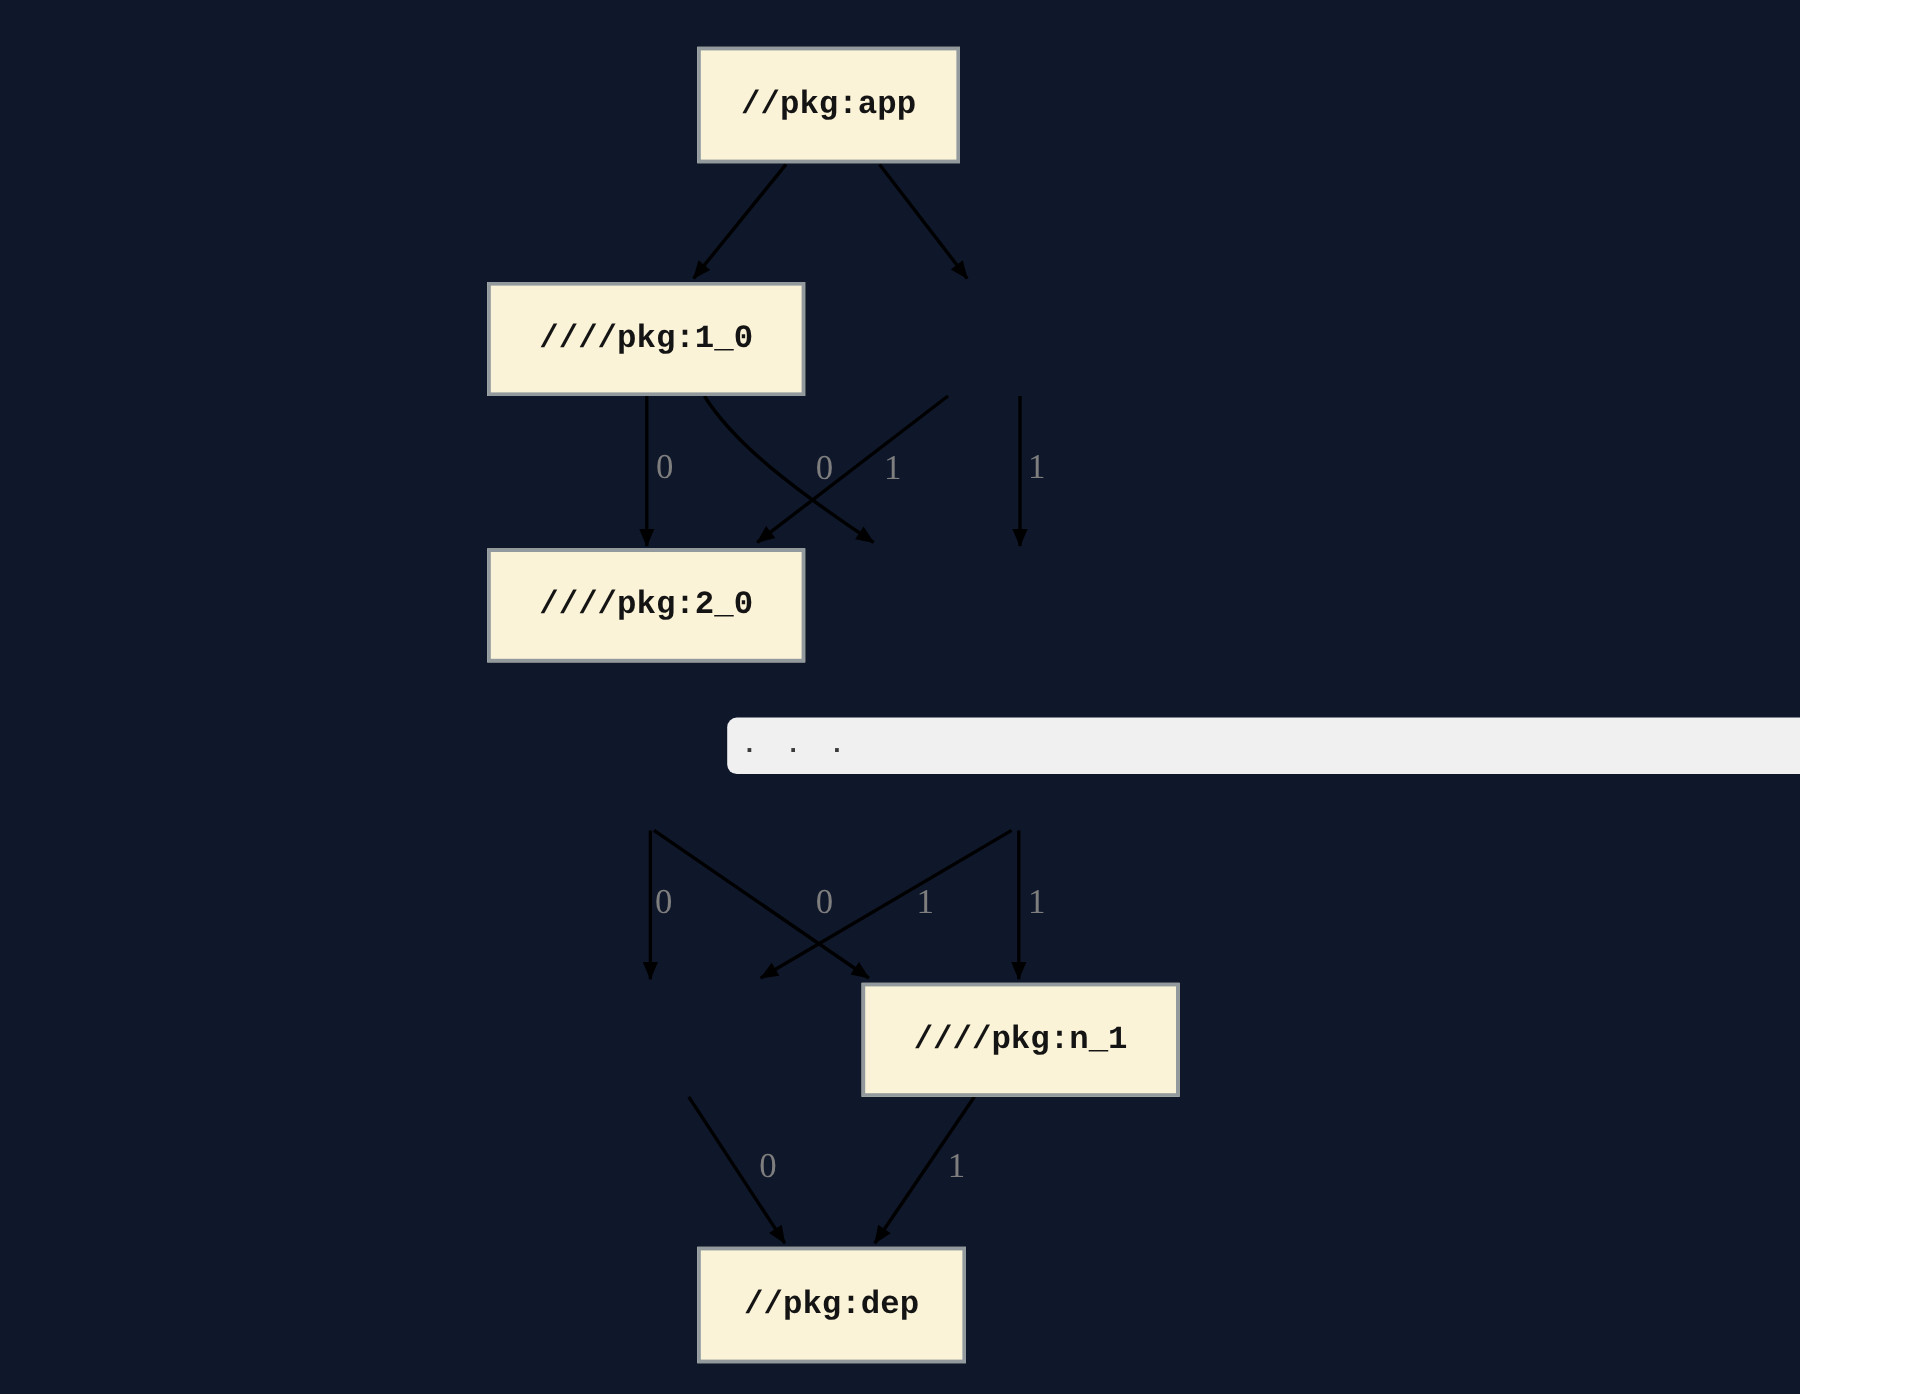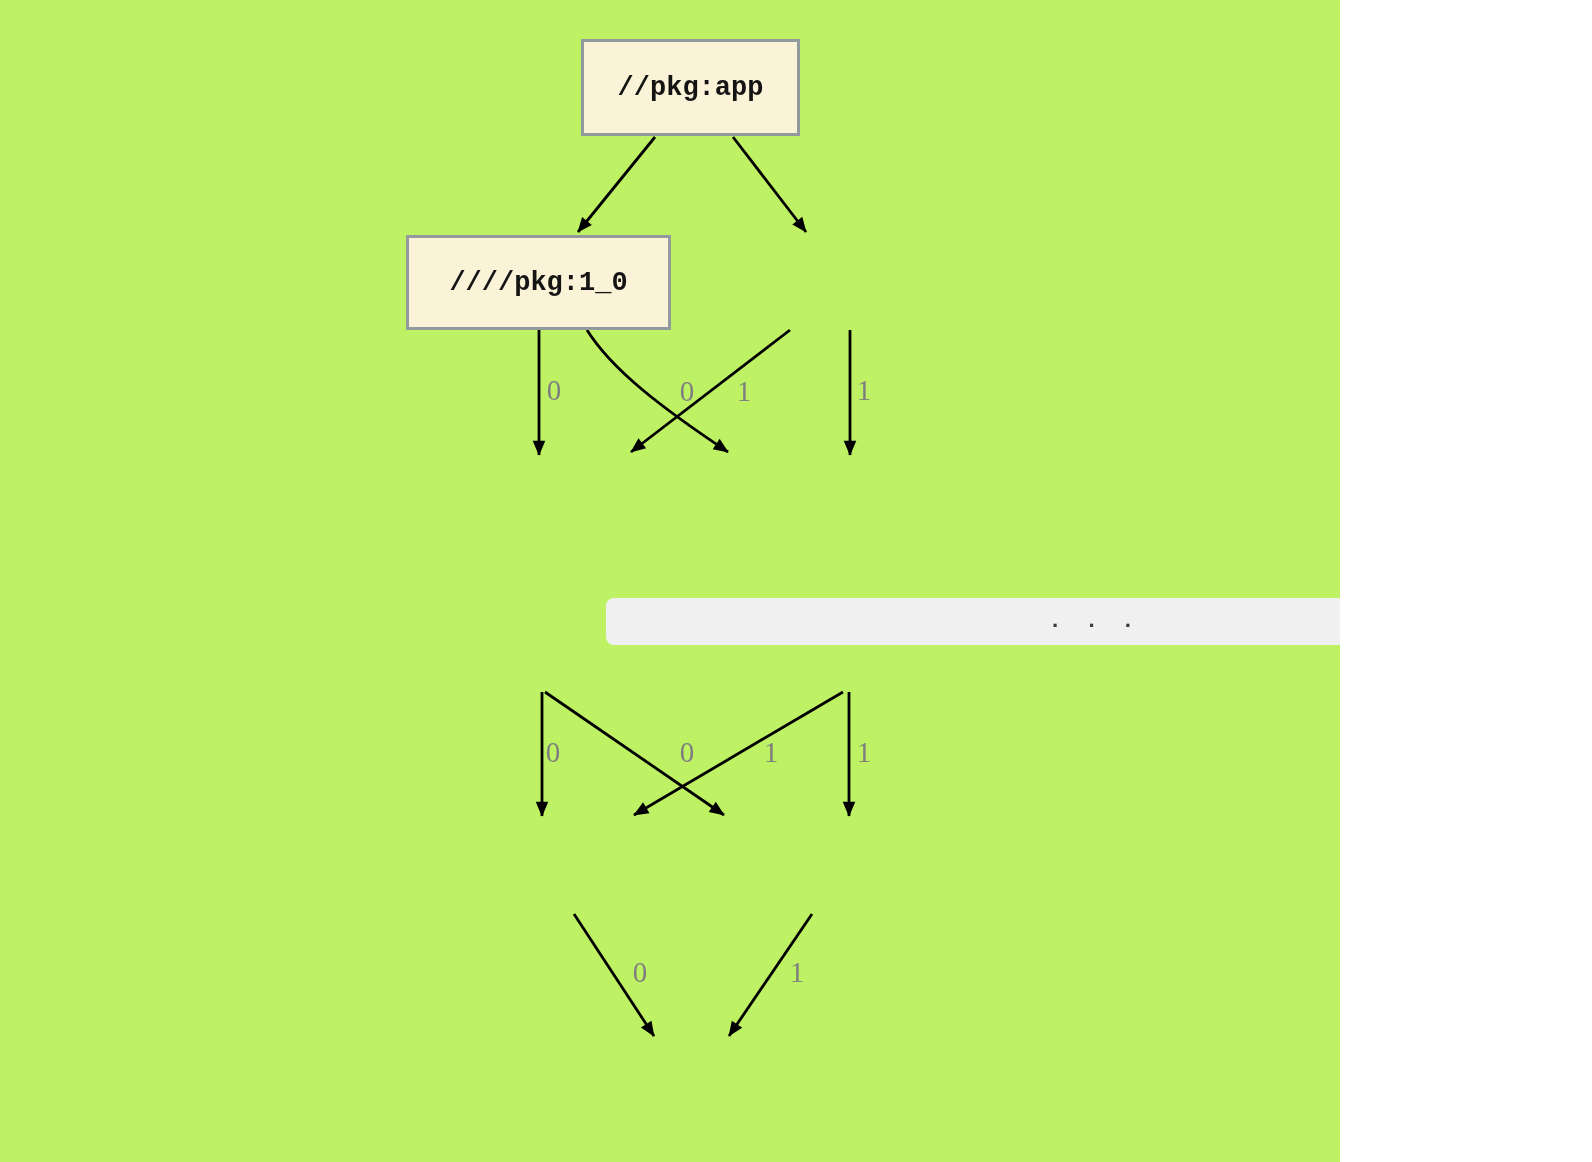--- a/index.html
+++ b/index.html
@@ -1,23 +1,22 @@
 <!DOCTYPE html>
 <html><head>
 <meta charset="utf-8">
 <style>
   html,body{margin:0;padding:0;background:#ffffff;}
   .canvas{
     position:relative;
-    width:1340px;
+    width:1500px;
     height:1162px;
-    background:#bef264;
+    background:#0f172a;
     overflow:hidden;
     font-family:"Liberation Sans",sans-serif;
-    text-align:center;
   }
   .edges{
     position:absolute;
     left:0;top:0;
     width:1592px;height:1162px;
     z-index:1;
   }
   .node{
     position:absolute;
     box-sizing:border-box;
@@ -88,28 +87,37 @@
 
   <div class="node" style="left:581px;top:39px;width:219px;height:97px">
     <span>//pkg:app</span>
   </div>
 
   <div class="node" style="left:406px;top:235px;width:265px;height:95px">
     <span>////pkg:1_0</span>
   </div>
 
 
+  <div class="node" style="left:406px;top:457px;width:265px;height:95px">
+    <span>////pkg:2_0</span>
+  </div>
 
 
   <div class="ellipsis-bar">
     <span>. . .</span>
   </div>
 
 
+  <div class="node" style="left:718px;top:819px;width:265px;height:95px">
+    <span>////pkg:n_1</span>
+  </div>
 
+  <div class="node" style="left:581px;top:1039px;width:224px;height:97px">
+    <span>//pkg:dep</span>
+  </div>
 
   <span class="elabel" style="left:554px;top:390px">0</span>
   <span class="elabel" style="left:687px;top:391px">0</span>
   <span class="elabel" style="left:744px;top:391px">1</span>
   <span class="elabel" style="left:864px;top:390px">1</span>
 
   <span class="elabel" style="left:553px;top:752px">0</span>
   <span class="elabel" style="left:687px;top:752px">0</span>
   <span class="elabel" style="left:771px;top:752px">1</span>
   <span class="elabel" style="left:864px;top:752px">1</span>

